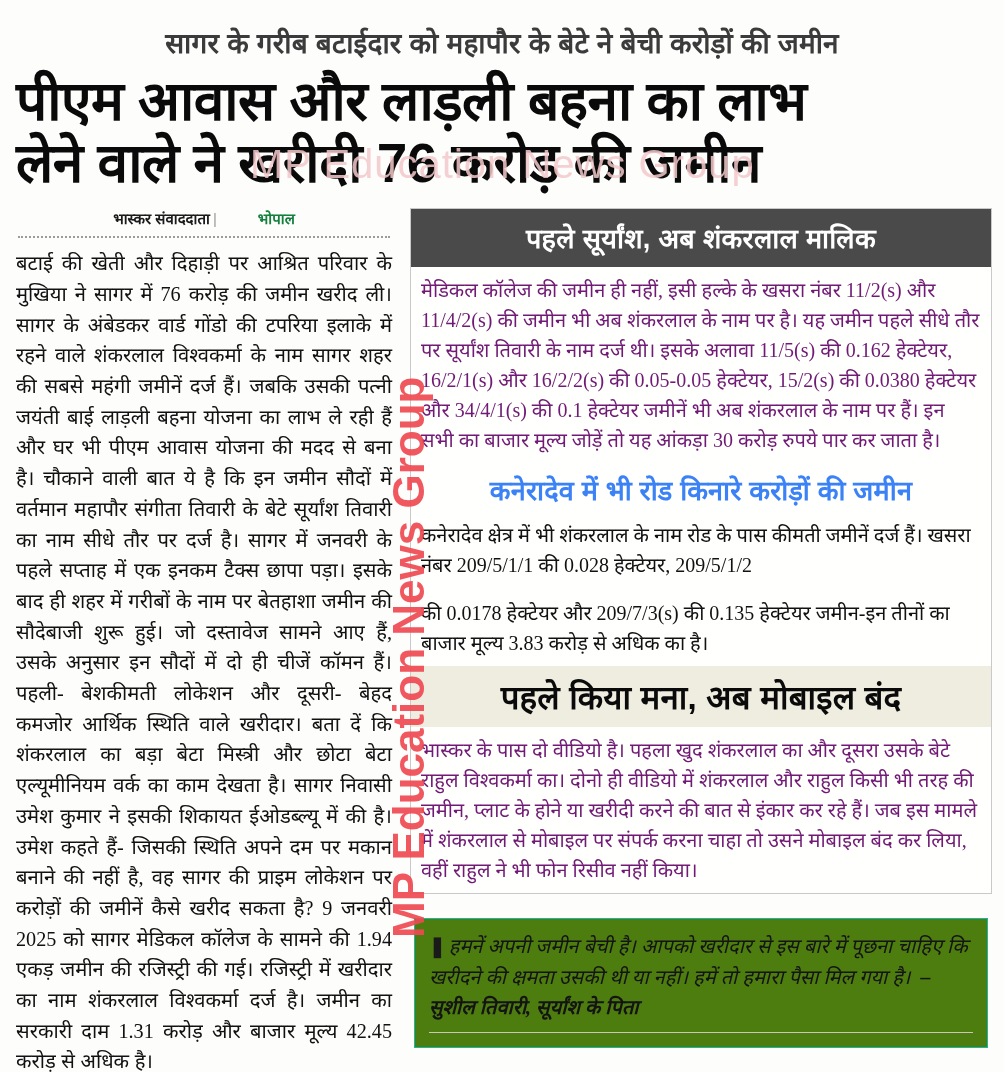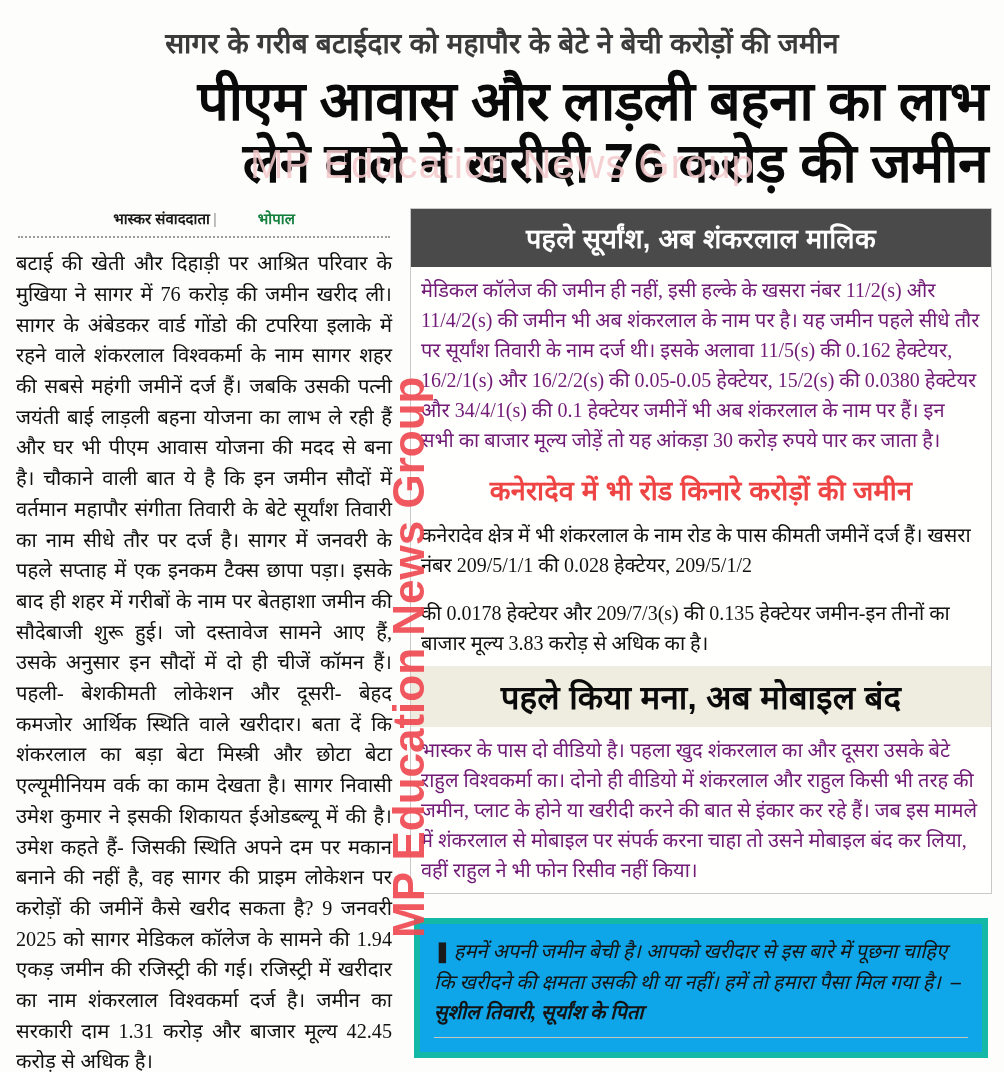--- a/index.html
+++ b/index.html
@@ -58,21 +58,21 @@
     text-align:center;
     font-family:"Liberation Sans", sans-serif;
     font-weight:bold;
     font-size:28px;
     color:#3b3b3b;
     letter-spacing:.2px;
     padding:26px 20px 0 20px;
     line-height:1.25;
   }
   .headline{
-    text-align:right;
+    text-align:left;
     font-family:"Liberation Sans", sans-serif;
     font-weight:bold;
     font-size:55px;
     line-height:1.12;
     color:#0a0a0a;
     padding:10px 16px 0 16px;
     letter-spacing:-0.5px;
   }
   .headline .l2{display:block;}
 
@@ -138,21 +138,21 @@
     background:#4a4a4a;
     color:#ffffff;
     font-family:"Liberation Sans", sans-serif;
     font-weight:bold;
     font-size:27px;
     text-align:center;
     padding:10px 8px 11px 8px;
     letter-spacing:.3px;
   }
   .hdr-plain{
-    color:#ef4444;
+    color:#3b82f6;
     font-family:"Liberation Sans", sans-serif;
     font-weight:bold;
     font-size:27px;
     text-align:center;
     padding:8px 6px 6px 6px;
     letter-spacing:.2px;
   }
   .hdr-beige{
     background:#efece0;
     color:#0a0a0a;
@@ -180,22 +180,22 @@
   .two-sub > div{
     flex:1 1 50%;
     font-family:"Liberation Serif", serif;
     font-size:20px;
     line-height:1.5;
     color:#111;
   }
 
   .quote-box{
     margin:4px 4px 0 4px;
-    background:#0ea5e9;
-    border:6px solid #14b8a6;
+    background:#4d7c0f;
+    border:1px solid #14b8a6;
     padding:12px 14px 14px 14px;
     box-sizing:border-box;
   }
   .quote-text{
     font-family:"Liberation Serif", serif;
     font-style:italic;
     font-size:20px;
     line-height:1.52;
     color:#141414;
   }

